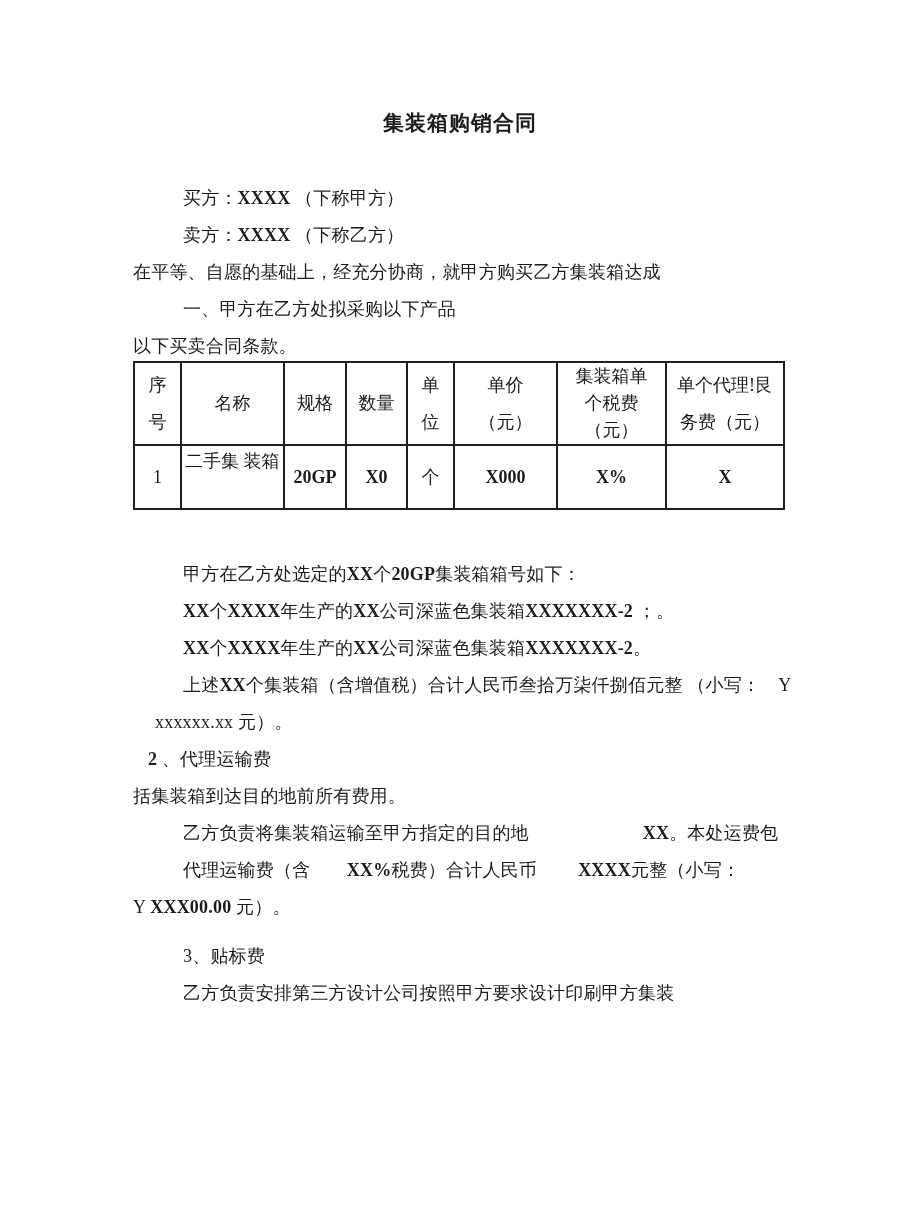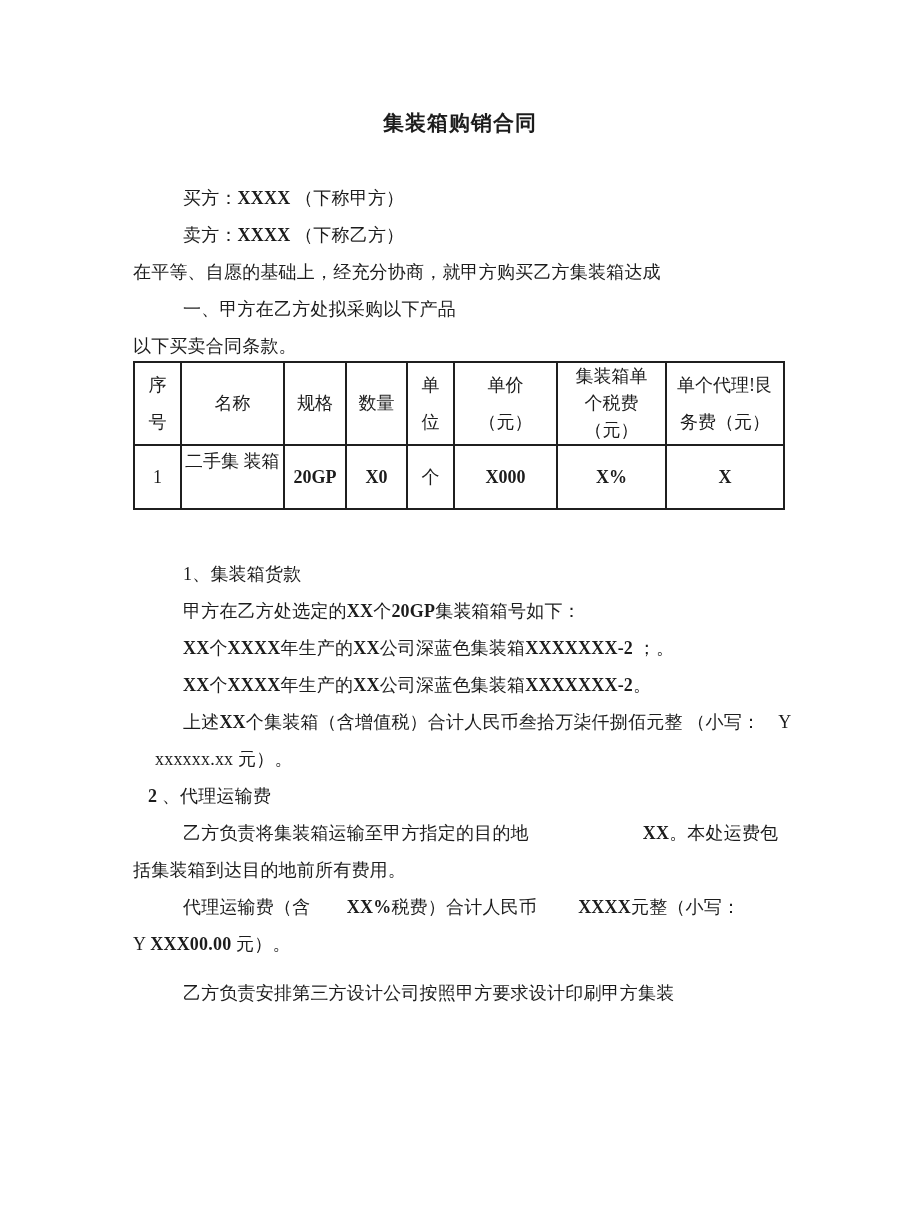--- a/index.html
+++ b/index.html
@@ -123,30 +123,30 @@
         <td class="cell-bold">X0</td>
         <td>个</td>
         <td class="cell-bold">X000</td>
         <td class="cell-bold">X%</td>
         <td class="cell-bold">X</td>
       </tr>
     </tbody>
   </table>
 
   <div class="block-s1">
-    <div class="line ind-2"><span>1、集装箱货款</span></div>
     <div class="line ind-2"><span>甲方在乙方处选定的</span><span class="bx">XX</span><span>个</span><span class="bx">20GP</span><span>集装箱箱号如下：</span></div>
     <div class="line ind-2"><span class="bx">XX</span><span>个</span><span class="bx">XXXX</span><span>年生产的</span><span class="bx">XX</span><span>公司深蓝色集装箱</span><span class="bx">XXXXXXX-2</span><span> ；。</span></div>
     <div class="line ind-2"><span class="bx">XX</span><span>个</span><span class="bx">XXXX</span><span>年生产的</span><span class="bx">XX</span><span>公司深蓝色集装箱</span><span class="bx">XXXXXXX-2</span><span>。</span></div>
     <div class="line ind-2"><span>上述</span><span class="bx">XX</span><span>个集装箱（含增值税）合计人民币叁拾万柒仟捌佰元整 （小写：　Y</span></div>
     <div class="line ind-a"><span>xxxxxx.xx 元）。</span></div>
     <div class="line ind-b"><span class="bx">2</span><span> 、代理运输费</span></div>
+    <div class="line"><span>括集装箱到达目的地前所有费用。</span></div>
     <div class="line ind-2"><span>乙方负责将集装箱运输至甲方指定的目的地</span><span>　　　　　　 </span><span class="bx">XX</span><span>。本处运费包</span></div>
-    <div class="line"><span>括集装箱到达目的地前所有费用。</span></div>
     <div class="line ind-2"><span>代理运输费（含</span><span>　　</span><span class="bx">XX%</span><span>税费）合计人民币</span><span>　　 </span><span class="bx">XXXX</span><span>元整（小写：</span></div>
     <div class="line"><span>Y </span><span class="bx">XXX00.00</span><span> 元）。</span></div>
   </div>
 
   <div class="block-s3">
+    <div class="line ind-2"><span>3、贴标费</span></div>
     <div class="line ind-2"><span>乙方负责安排第三方设计公司按照甲方要求设计印刷甲方集装</span></div>
   </div>
 
 </div>
 
 </body></html>

